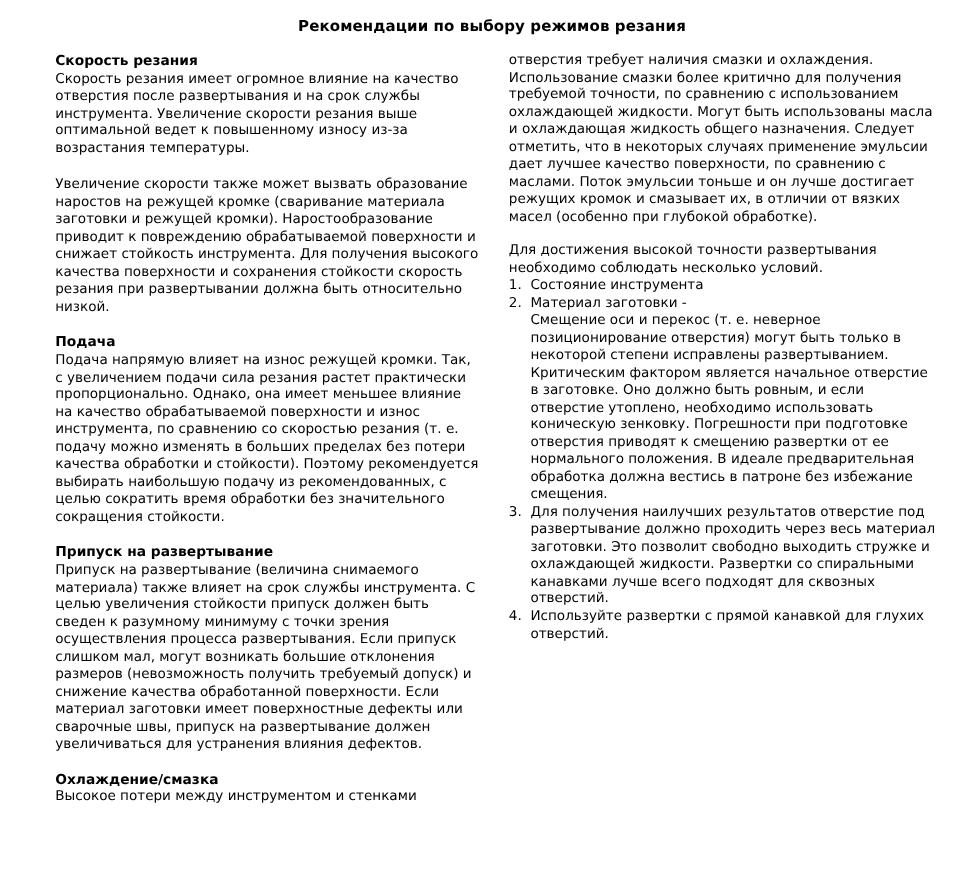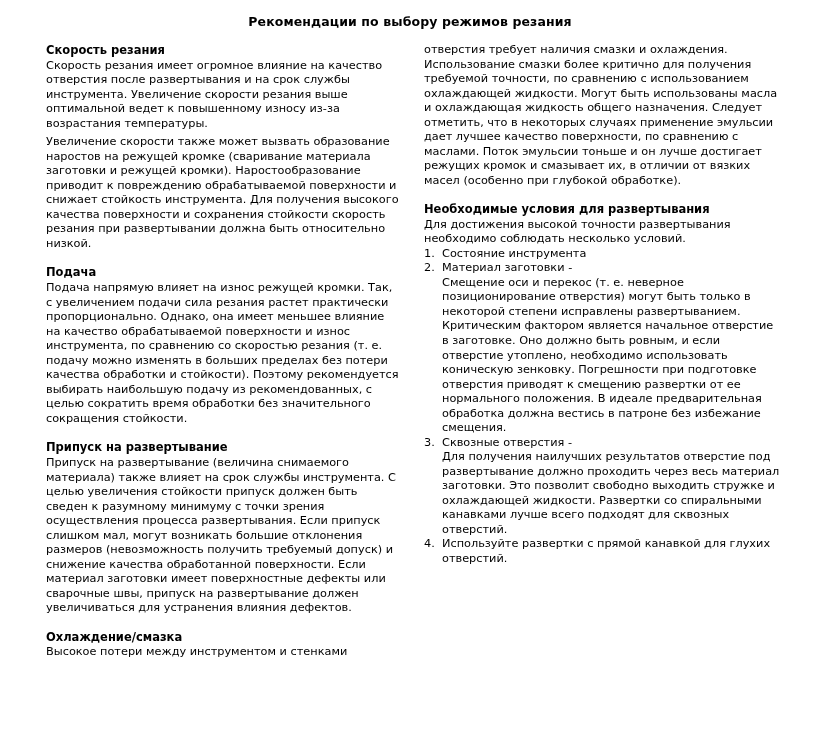--- a/index.html
+++ b/index.html
@@ -49,21 +49,21 @@
   .block:last-child {
     margin-bottom: 0;
   }
   p.para {
     font-size: 11.3px;
     line-height: 1.285;
     margin: 0;
     text-align: left;
   }
   p.para + p.para {
-    margin-top: 4px;
+    margin-top: 16px;
   }
   ol.conditions {
     list-style: none;
     margin: 0;
     padding: 0;
   }
   ol.conditions > li {
     position: relative;
     padding-left: 18px;
     font-size: 11.3px;
@@ -118,37 +118,35 @@
 
     </div>
 
     <div class="col">
 
       <div class="block">
         <p class="para">отверстия требует наличия смазки и охлаждения. Использование смазки более критично для получения требуемой точности, по сравнению с использованием охлаждающей жидкости. Могут быть использованы масла и охлаждающая жидкость общего назначения. Следует отметить, что в некоторых случаях применение эмульсии дает лучшее качество поверхности, по сравнению с маслами. Поток эмульсии тоньше и он лучше достигает режущих кромок и смазывает их, в отличии от вязких масел (особенно при глубокой обработке).</p>
       </div>
 
       <div class="block">
-        <h2 class="section">Необходимые условия для развертывания</h2>
         <p class="para">Для достижения высокой точности развертывания необходимо соблюдать несколько условий.</p>
 
         <ol class="conditions">
           <li>
             <span class="num">1.</span>
             <span class="li-title">Состояние инструмента</span>
           </li>
           <li>
             <span class="num">2.</span>
             <span class="li-title">Материал заготовки -</span>
             <span class="li-body">Смещение оси и перекос (т. е. неверное позиционирование отверстия) могут быть только в некоторой степени исправлены развертыванием. Критическим фактором является начальное отверстие в заготовке.
 Оно должно быть ровным, и если отверстие утоплено, необходимо использовать коническую зенковку. Погрешности при подготовке отверстия приводят к смещению развертки от ее нормального положения. В идеале предварительная обработка должна вестись в патроне без избежание смещения.</span>
           </li>
           <li>
             <span class="num">3.</span>
-            <span class="li-title">Сквозные отверстия -</span>
             <span class="li-body">Для получения наилучших результатов отверстие под развертывание должно проходить через весь материал заготовки. Это позволит свободно выходить стружке и охлаждающей жидкости. Развертки со спиральными канавками лучше всего подходят для сквозных отверстий.</span>
           </li>
           <li>
             <span class="num">4.</span>
             <span class="li-body">Используйте развертки с прямой канавкой для глухих отверстий.</span>
           </li>
         </ol>
       </div>
 
     </div>

